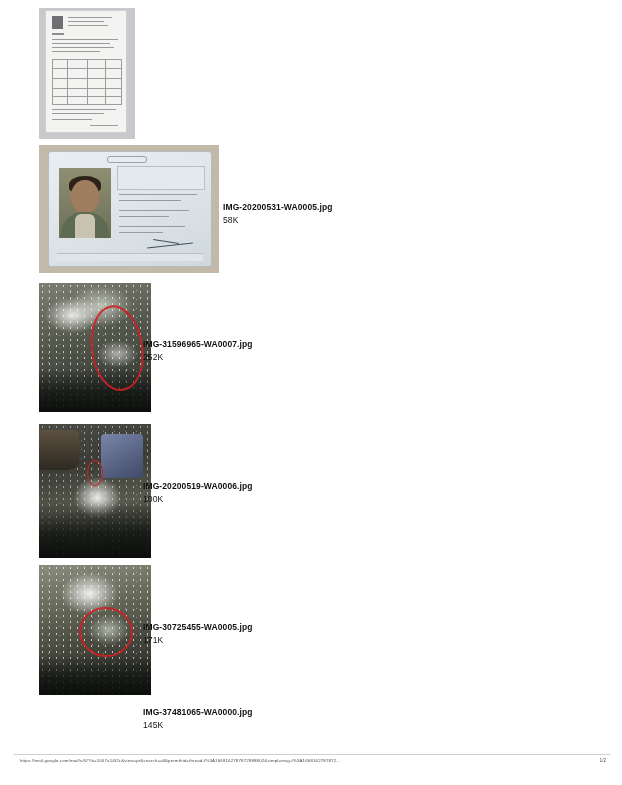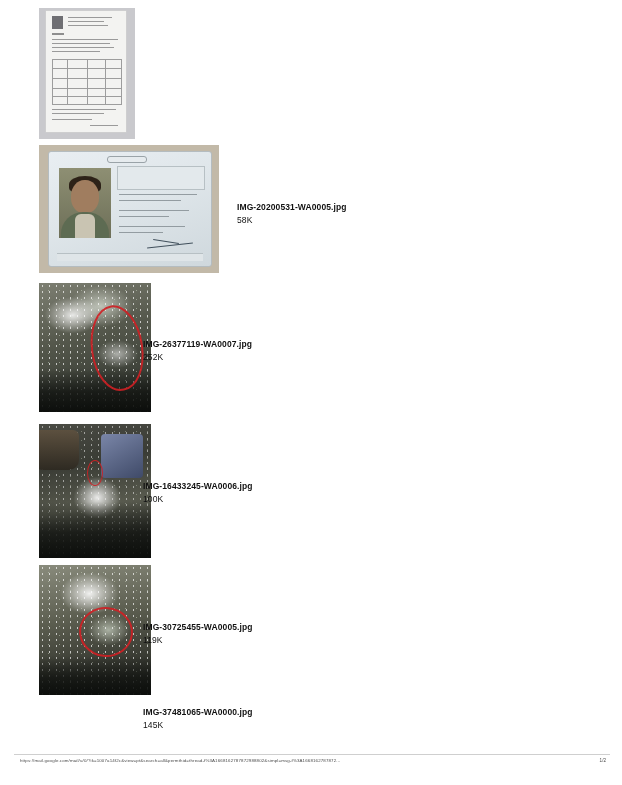--- a/index.html
+++ b/index.html
@@ -349,75 +349,75 @@
         <div class="tline" style="left:70px; top:42px; width:78px;"></div>
         <div class="tline" style="left:70px; top:48px; width:62px;"></div>
         <div class="tline" style="left:70px; top:58px; width:70px;"></div>
         <div class="tline" style="left:70px; top:64px; width:50px;"></div>
         <div class="tline" style="left:70px; top:74px; width:66px;"></div>
         <div class="tline" style="left:70px; top:80px; width:44px;"></div>
         <div class="sig"></div>
         <div class="btm"></div>
       </div>
     </div>
-    <div class="caption" style="left:237px; top:201px;">
+    <div class="caption" style="left:223px; top:201px;">
       <span class="fname">IMG-20200531-WA0005.jpg</span>
       <span class="fsize">58K</span>
     </div>
   </div>
 
   <div class="attachment" style="left:0;top:0;width:622px;height:0;">
     <div class="thumb photo-thumb" style="top:283px; height:129px;">
       <div class="ph-inner">
         <div class="rockbg"></div>
         <div class="speckle"></div>
         <div class="dark-band"></div>
         <div class="ring" style="left:52px; top:22px; width:48px; height:82px; border-radius:50% 50% 48% 48%; transform:rotate(-8deg);"></div>
       </div>
     </div>
     <div class="caption" style="left:143px; top:338px;">
-      <span class="fname">IMG-26377119-WA0007.jpg</span>
+      <span class="fname">IMG-31596965-WA0007.jpg</span>
       <span class="fsize">252K</span>
     </div>
   </div>
 
   <div class="attachment" style="left:0;top:0;width:622px;height:0;">
     <div class="thumb photo-thumb" style="top:424px; height:134px;">
       <div class="ph-inner">
         <div class="rockbg" style="background:
             radial-gradient(ellipse 34px 30px at 52% 55%, rgba(255,255,255,.88), rgba(255,255,255,0) 70%),
             linear-gradient(170deg,#4a4b44 0%, #3a3c35 30%, #585a4e 60%, #262824 100%);"></div>
         <div class="speckle" style="opacity:.55;"></div>
         <div class="blue-obj" style="left:62px; top:10px; width:42px; height:44px;"></div>
         <div class="bucket" style="left:-6px; top:6px; width:46px; height:40px;"></div>
         <div class="dark-band" style="height:42%;"></div>
         <div class="ring" style="left:48px; top:36px; width:14px; height:24px; border-width:1.5px;"></div>
       </div>
     </div>
     <div class="caption" style="left:143px; top:480px;">
-      <span class="fname">IMG-16433245-WA0006.jpg</span>
+      <span class="fname">IMG-20200519-WA0006.jpg</span>
       <span class="fsize">100K</span>
     </div>
   </div>
 
   <div class="attachment" style="left:0;top:0;width:622px;height:0;">
     <div class="thumb photo-thumb" style="top:565px; height:130px;">
       <div class="ph-inner">
         <div class="rockbg" style="background:
             radial-gradient(ellipse 42px 30px at 45% 22%, rgba(255,255,255,.9), rgba(255,255,255,0) 70%),
             radial-gradient(ellipse 30px 22px at 62% 50%, rgba(230,240,225,.6), rgba(0,0,0,0) 70%),
             linear-gradient(170deg,#8a8c7d 0%, #5c5e50 40%, #3a3c34 72%, #232520 100%);"></div>
         <div class="speckle"></div>
         <div class="dark-band" style="height:30%;"></div>
         <div class="ring" style="left:40px; top:42px; width:50px; height:46px; border-radius:50%; transform:rotate(6deg);"></div>
       </div>
     </div>
     <div class="caption" style="left:143px; top:621px;">
       <span class="fname">IMG-30725455-WA0005.jpg</span>
-      <span class="fsize">119K</span>
+      <span class="fsize">171K</span>
     </div>
   </div>
 
   <div class="attachment" style="left:0;top:0;width:622px;height:0;">
     <div class="caption" style="left:143px; top:706px;">
       <span class="fname">IMG-37481065-WA0000.jpg</span>
       <span class="fsize">145K</span>
     </div>
   </div>
 

